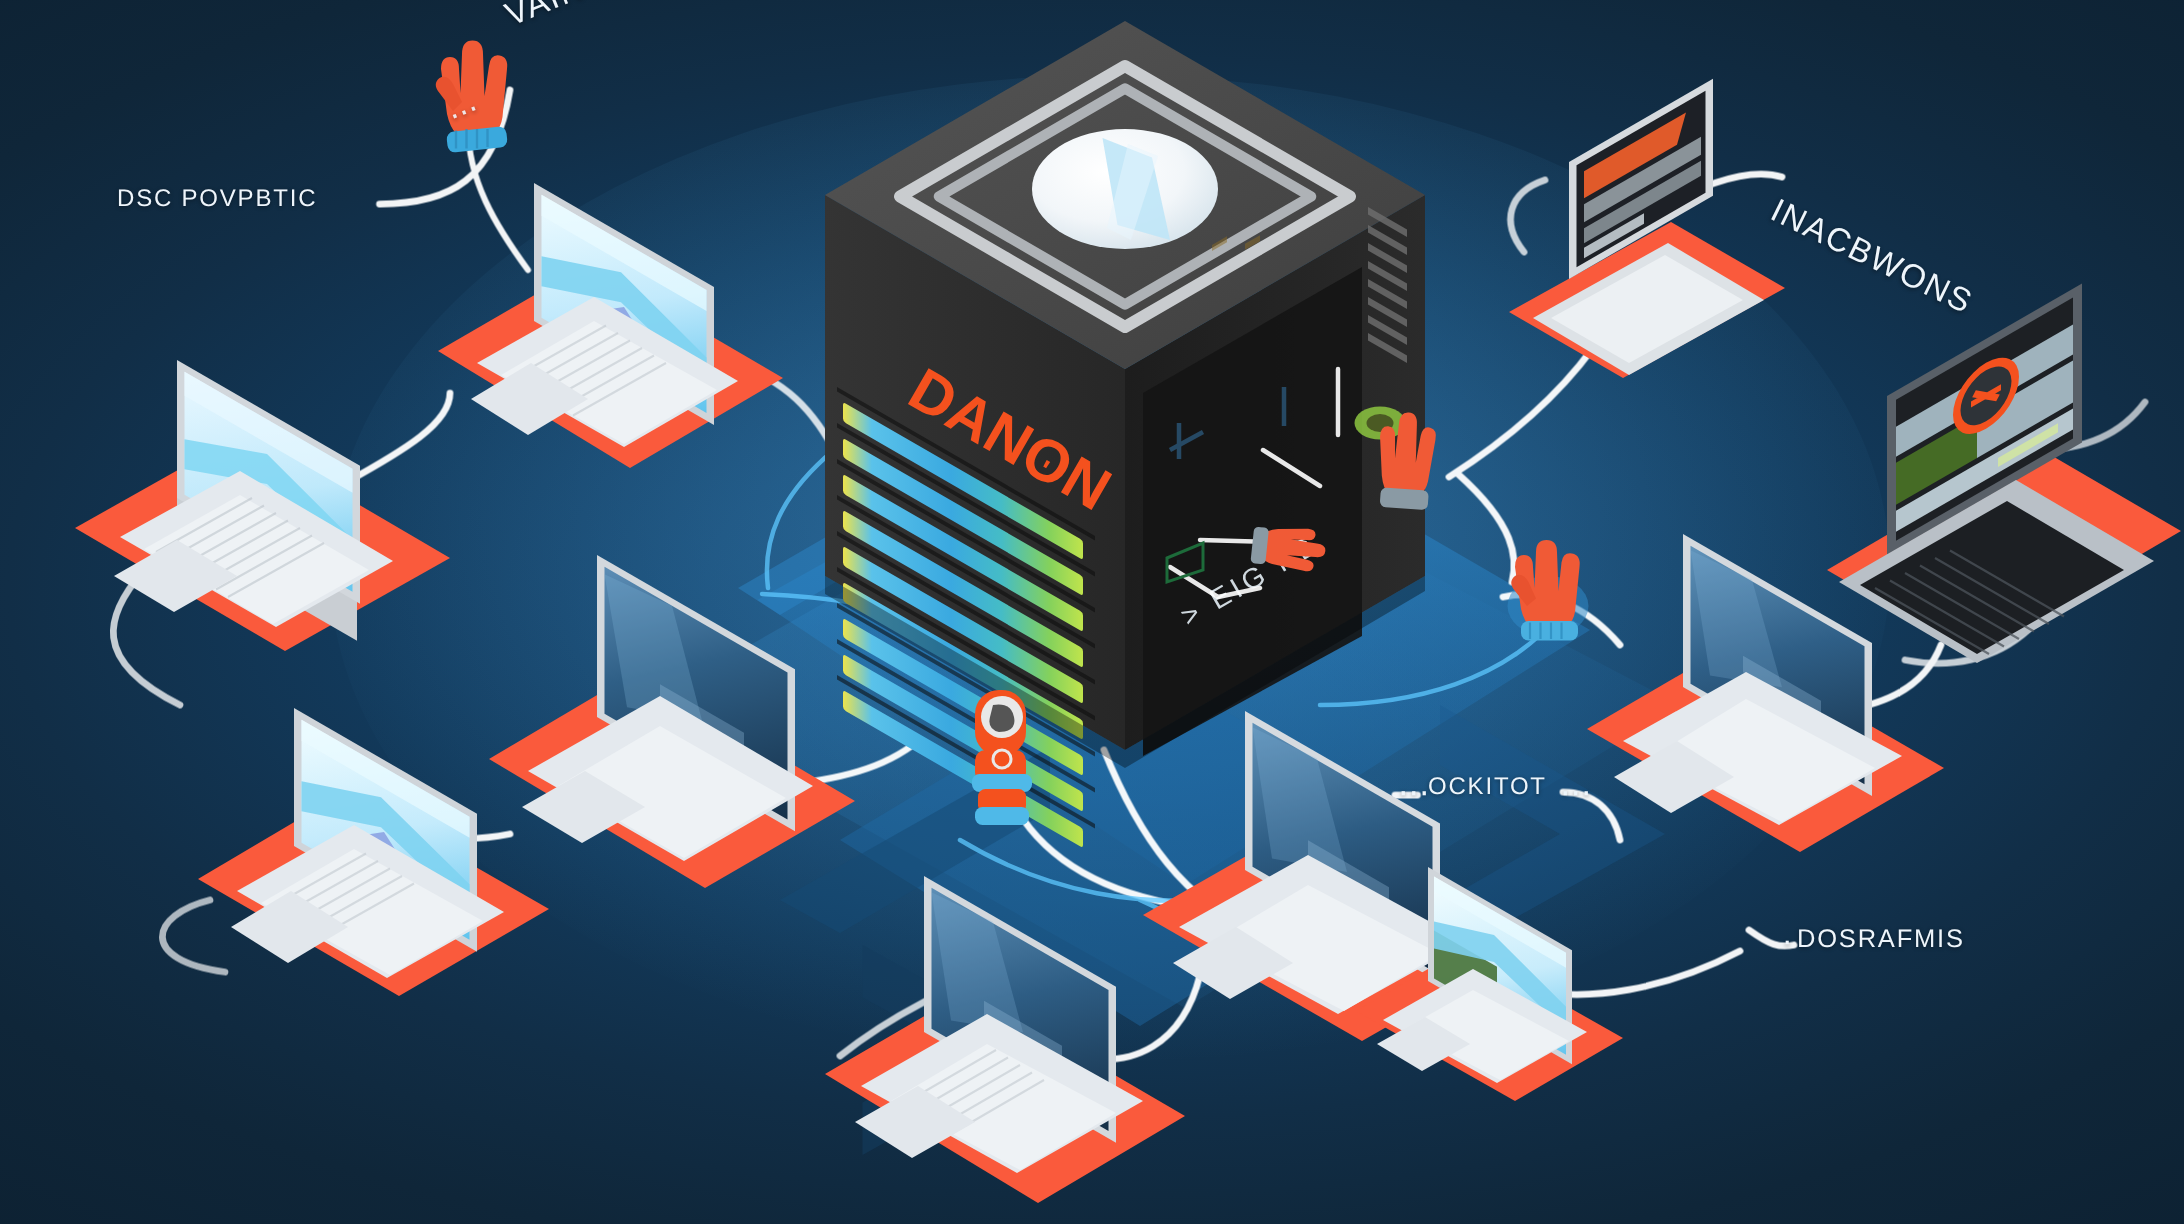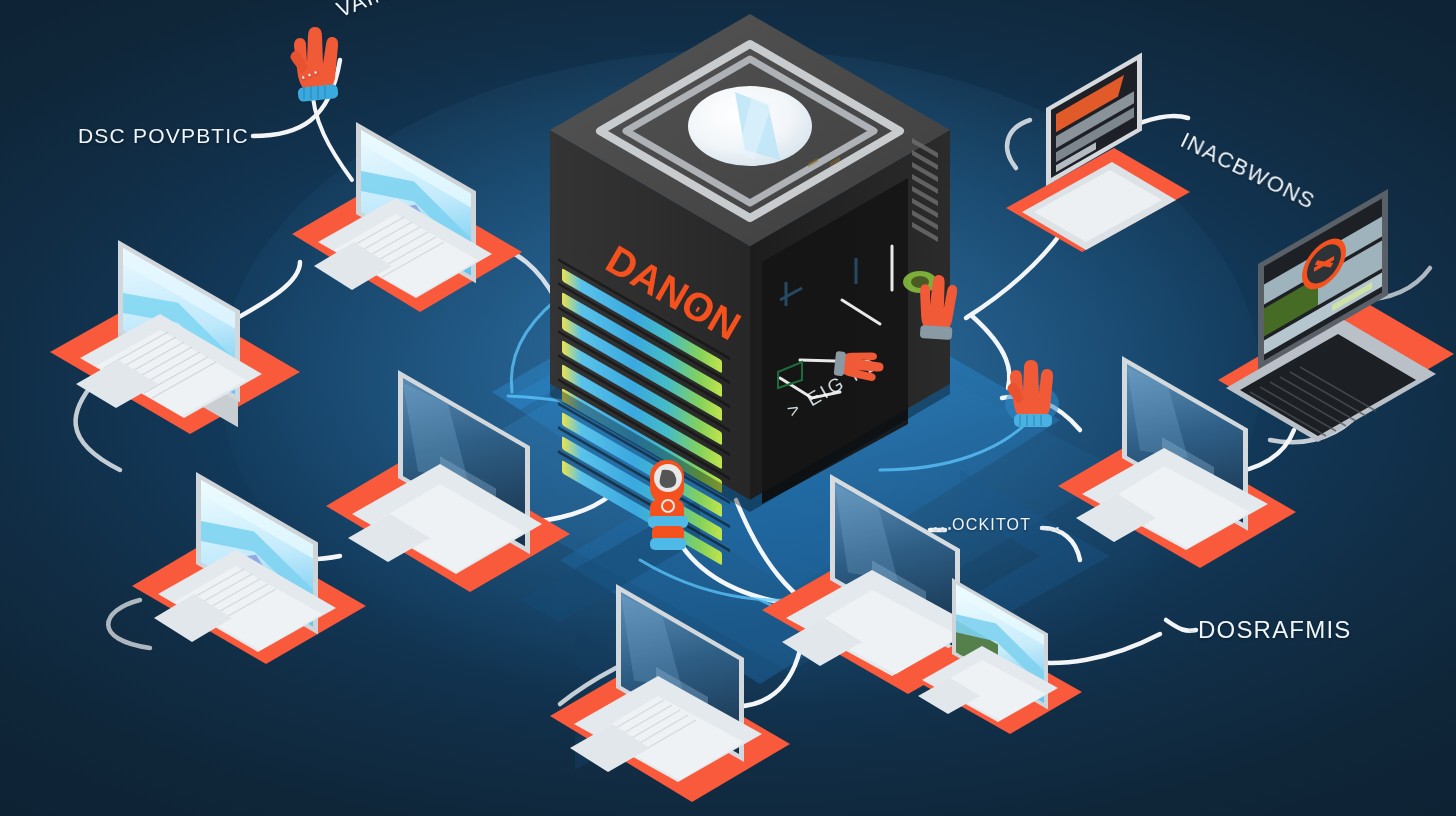--- a/index.html
+++ b/index.html
@@ -555,27 +555,27 @@
         <polygon points="10,12 78,12 72,30 10,30" fill="#e05a2a"></polygon>
         <rect x="10" y="34" width="78" height="12" fill="#8a9399"></rect>
         <rect x="10" y="50" width="78" height="10" fill="#7d868c"></rect>
         <rect x="10" y="63" width="40" height="7" fill="#b4bcc2"></rect>
       </g>
       <polygon points="18,108 82,146 172,96 108,58" fill="#dde2e6"></polygon>
       <polygon points="30,108 82,138 158,96 106,66" fill="#ecf0f3"></polygon>
     </svg>
   </div>
 
-  <div class="label" style="left:78px;top:124px;font-size:21px">DSC POVPBTIC</div>
+  <div class="label" style="left:78px;top:124px;font-size:16px">DSC POVPBTIC</div>
 
   <div class="label" style="left:338px;top:-2px;font-size:22px;transform:rotate(-22deg);transform-origin:left center">VAINIS</div>
   <div class="label" style="left:300px;top:66px;font-size:20px;transform:rotate(-22deg);transform-origin:left center;opacity:.9">⋯</div>
 
   <div class="label" style="left:1182px;top:126px;font-size:22px;transform:rotate(26deg);transform-origin:left center">INACBWONS</div>
 
   <div class="label" style="left:932px;top:516px;font-size:21px">⋯</div>
   <div class="label" style="left:952px;top:516px;font-size:16px">OCKITOT</div>
   <div class="label" style="left:1040px;top:516px;font-size:21px">⋯</div>
 
   <div class="label" style="left:1188px;top:616px;font-size:21px">·</div>
-  <div class="label" style="left:1198px;top:616px;font-size:24px">DOSRAFMIS</div>
+  <div class="label" style="left:1198px;top:616px;font-size:17px">DOSRAFMIS</div>
 
 </div>
 
 </body></html>

